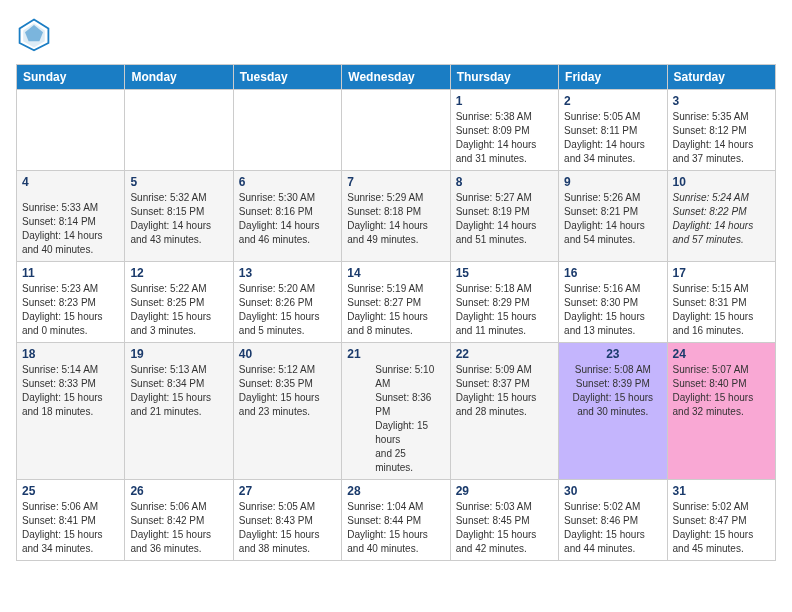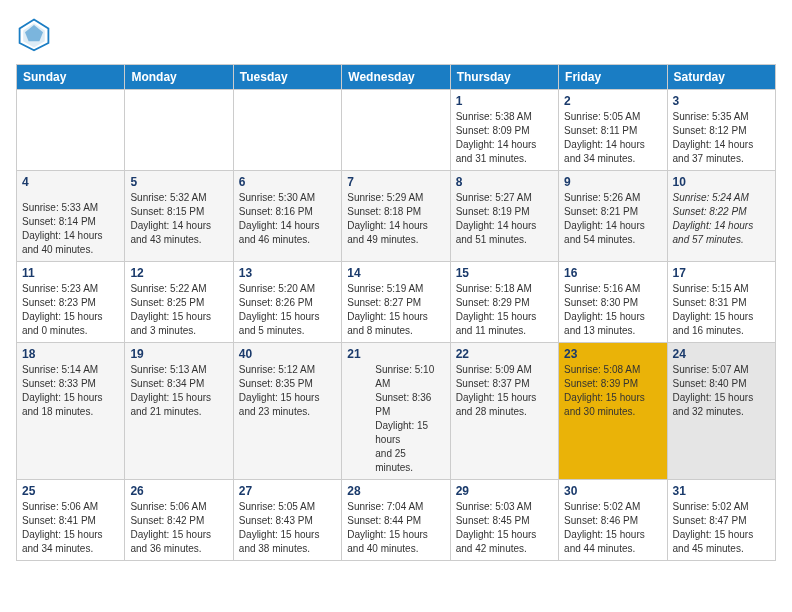--- a/index.html
+++ b/index.html
@@ -280,28 +280,28 @@
 Daylight: 15 hours
 and 25 minutes.</div>
         </td>
         <td style="background: rgb(245, 245, 245);">
           <div class="day-number">22</div>
           <div class="day-info" style="white-space: pre-line;">Sunrise: 5:09 AM
 Sunset: 8:37 PM
 Daylight: 15 hours
 and 28 minutes.</div>
         </td>
-        <td style="background: #eab308;">
+        <td style="background: #c4b5fd; text-align: center;">
           <div class="day-number">23</div>
           <div class="day-info" style="white-space: pre-line;">Sunrise: 5:08 AM
 Sunset: 8:39 PM
 Daylight: 15 hours
 and 30 minutes.</div>
         </td>
-        <td style="background: #e5e5e5; margin-left: 37px;">
+        <td style="background: #f9a8d4; margin-left: 37px;">
           <div class="day-number">24</div>
           <div class="day-info" style="white-space: pre-line;">Sunrise: 5:07 AM
 Sunset: 8:40 PM
 Daylight: 15 hours
 and 32 minutes.</div>
         </td>
       </tr>
       <tr>
         <td>
           <div class="day-number">25</div>
@@ -319,21 +319,21 @@
         </td>
         <td>
           <div class="day-number">27</div>
           <div class="day-info" style="white-space: pre-line;">Sunrise: 5:05 AM
 Sunset: 8:43 PM
 Daylight: 15 hours
 and 38 minutes.</div>
         </td>
         <td>
           <div class="day-number">28</div>
-          <div class="day-info" style="white-space: pre-line;">Sunrise: 7:04 AM
+          <div class="day-info" style="white-space: pre-line;">Sunrise: 1:04 AM
 Sunset: 8:44 PM
 Daylight: 15 hours
 and 40 minutes.</div>
         </td>
         <td>
           <div class="day-number">29</div>
           <div class="day-info" style="white-space: pre-line;">Sunrise: 5:03 AM
 Sunset: 8:45 PM
 Daylight: 15 hours
 and 42 minutes.</div>

